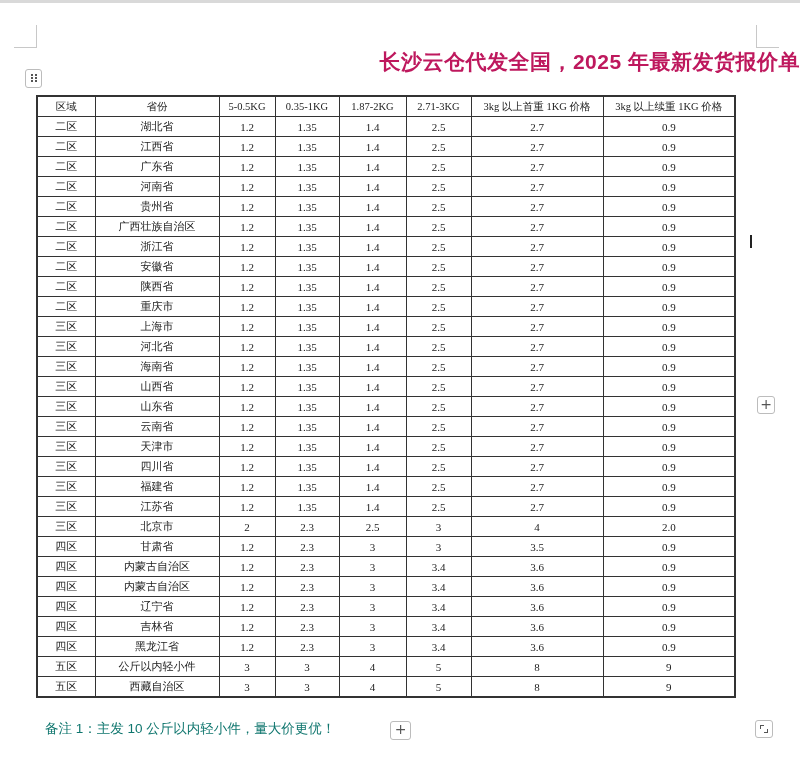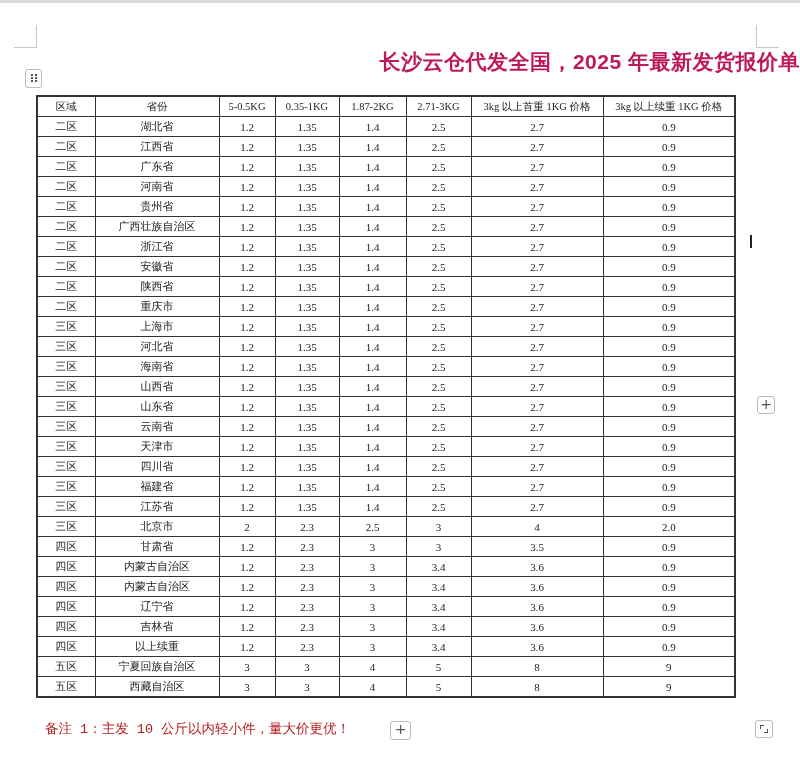--- a/index.html
+++ b/index.html
@@ -41,22 +41,22 @@
   }
   .plus-right { left:757px; top:396px; }
   .plus-bottom { left:390px; top:721px; width:19px; height:17px; }
   .resize-btn {
     position:absolute; left:755px; top:720px; width:16px; height:16px;
     border:1px solid #bcbcbc; border-radius:3px; background:#fff;
   }
   .resize-btn .a { position:absolute; left:4px; top:4px; width:3px; height:3px; border-left:1.5px solid #555; border-top:1.5px solid #555; }
   .resize-btn .b { position:absolute; right:4px; bottom:4px; width:3px; height:3px; border-right:1.5px solid #555; border-bottom:1.5px solid #555; }
   .note {
-    position:absolute; left:45px; top:720px; font-size:13.5px; color:#b91c1c;
-    font-family:Liberation Mono, monospace;
+    position:absolute; left:45px; top:720px; font-size:13.5px; color:#0f766e;
+    font-family:Liberation Sans, sans-serif;
   }
 </style>
 </head>
 <body>
 
 <div class="topbar"></div>
 <div class="corner tl"></div>
 <div class="corner tr"></div>
 
 <div class="title">长沙云仓代发全国，2025 年最新发货报价单</div>
@@ -351,31 +351,31 @@
         <td>吉林省</td>
         <td>1.2</td>
         <td>2.3</td>
         <td>3</td>
         <td>3.4</td>
         <td>3.6</td>
         <td>0.9</td>
       </tr>
       <tr>
         <td>四区</td>
-        <td>以上续重</td>
+        <td>黑龙江省</td>
         <td>1.2</td>
         <td>2.3</td>
         <td>3</td>
         <td>3.4</td>
         <td>3.6</td>
         <td>0.9</td>
       </tr>
       <tr>
         <td>五区</td>
-        <td>宁夏回族自治区</td>
+        <td>公斤以内轻小件</td>
         <td>3</td>
         <td>3</td>
         <td>4</td>
         <td>5</td>
         <td>8</td>
         <td>9</td>
       </tr>
       <tr>
         <td>五区</td>
         <td>西藏自治区</td>

